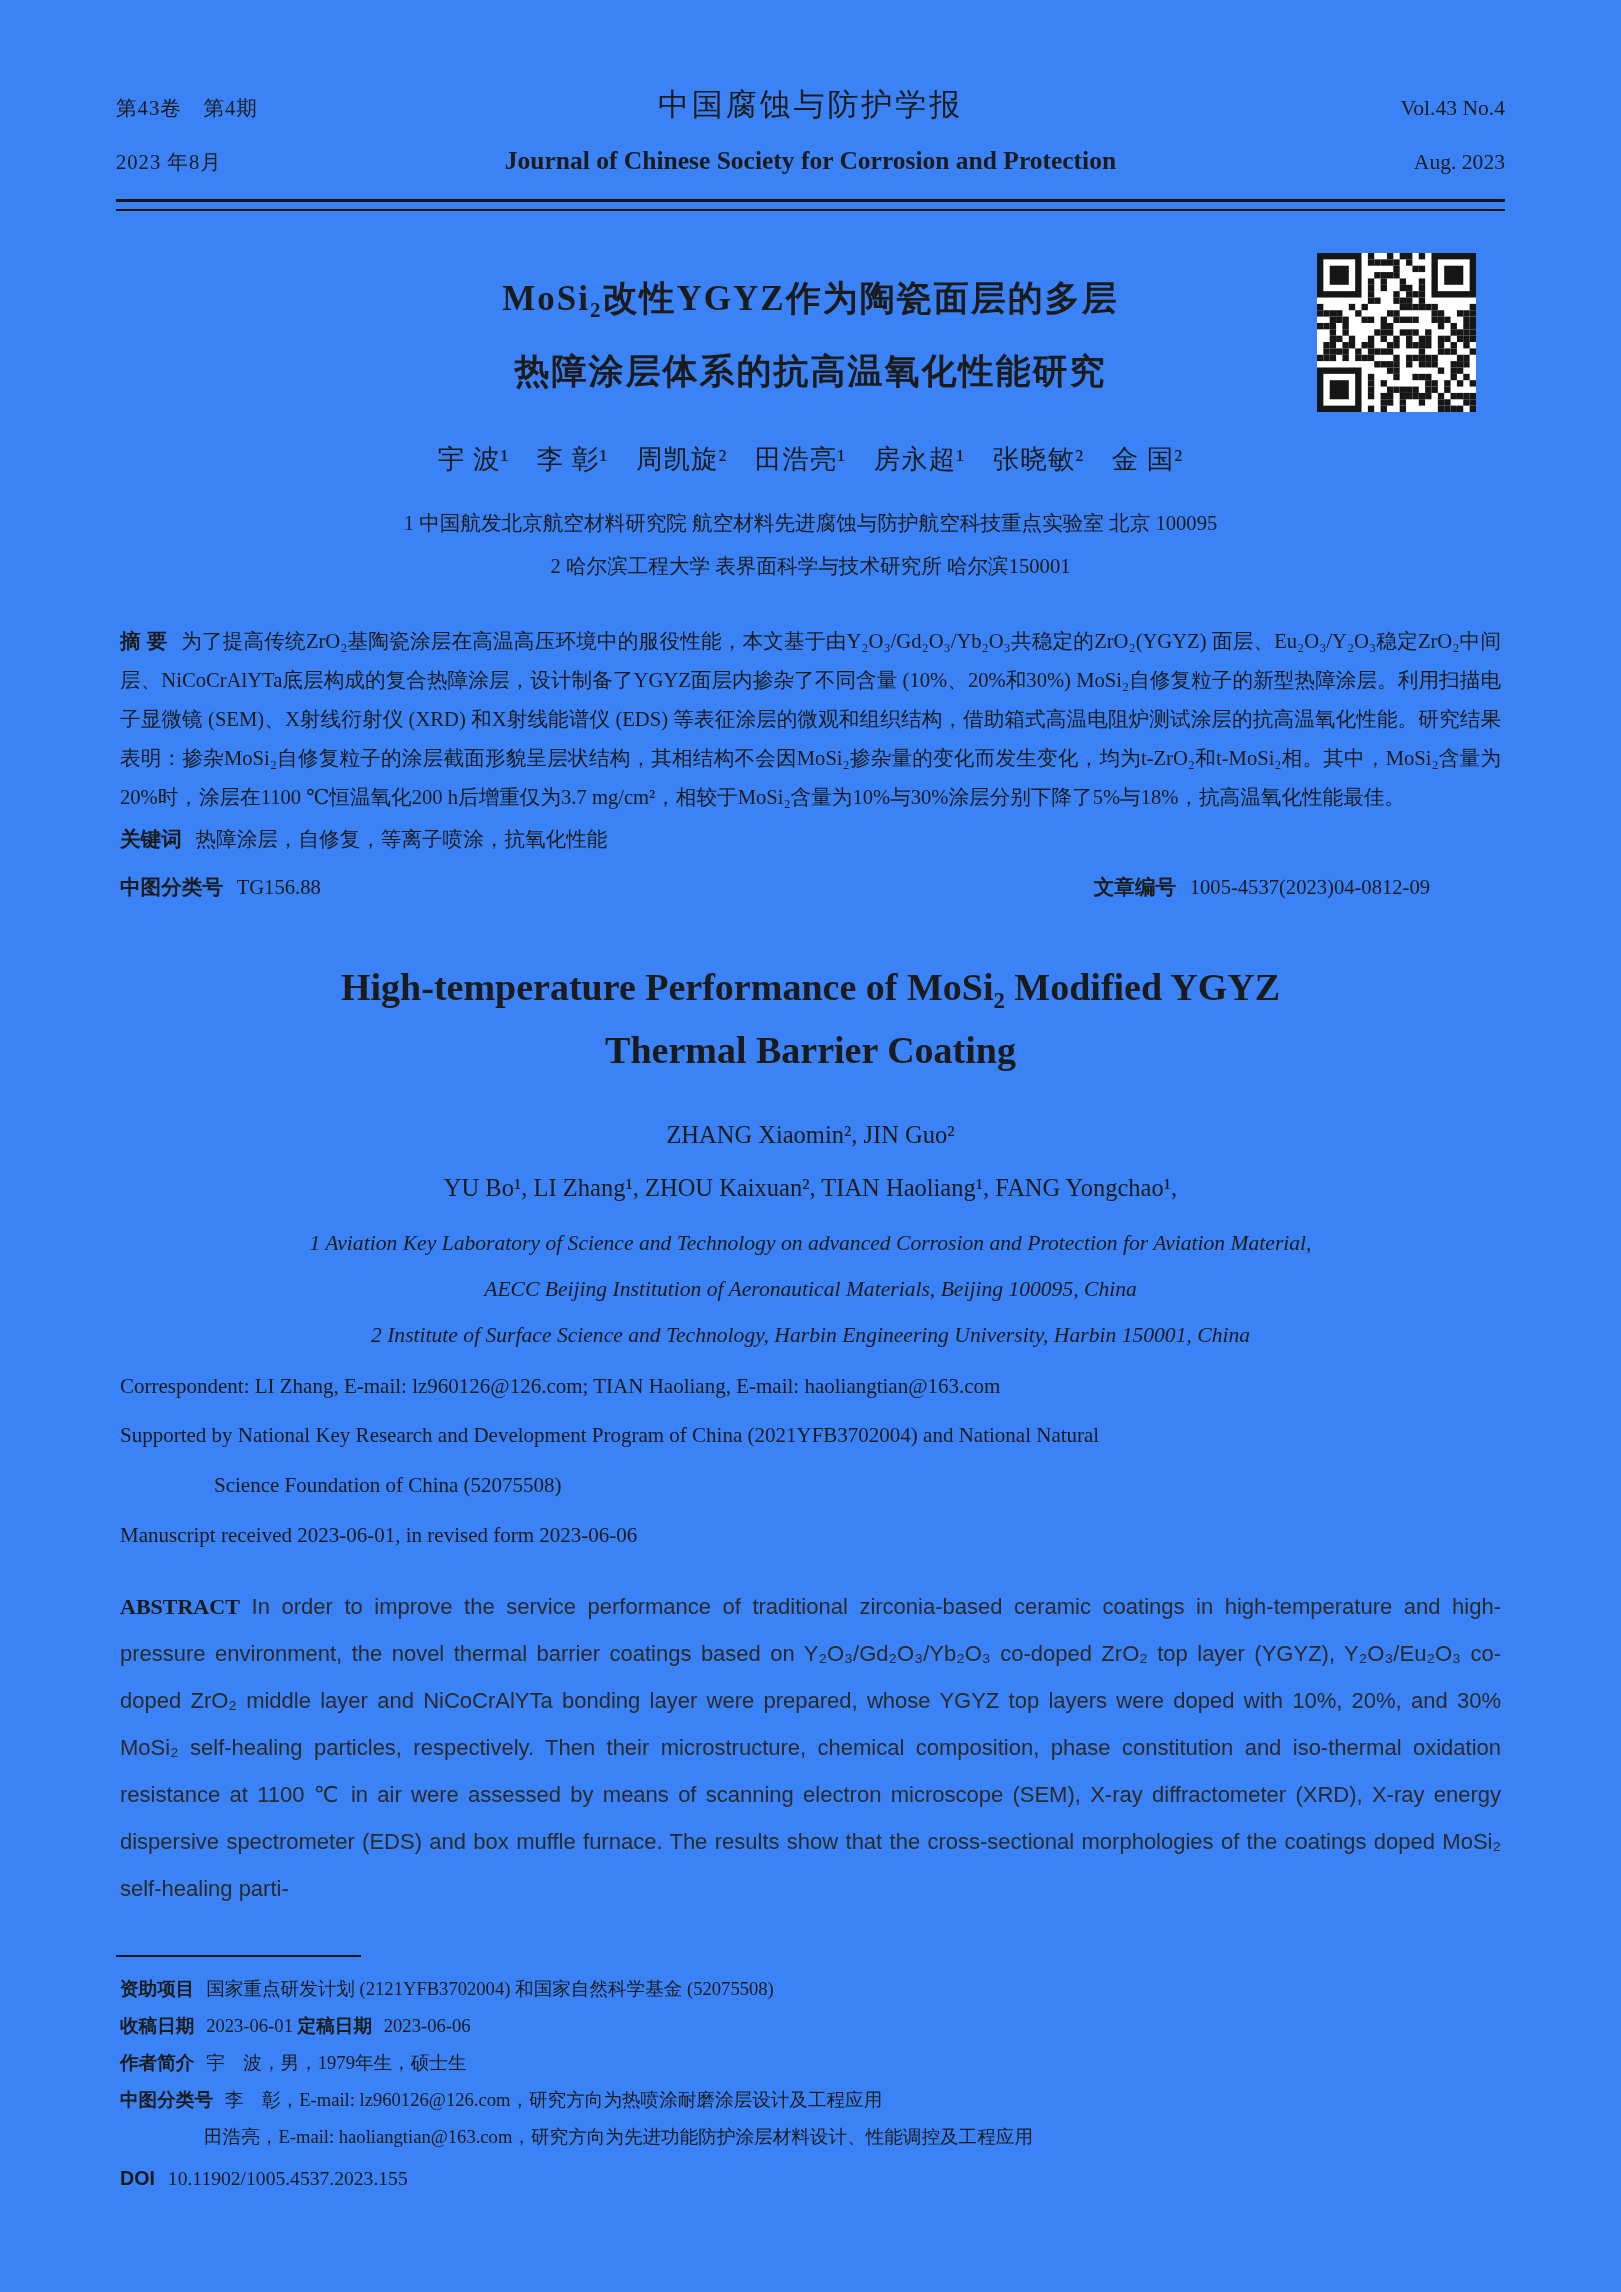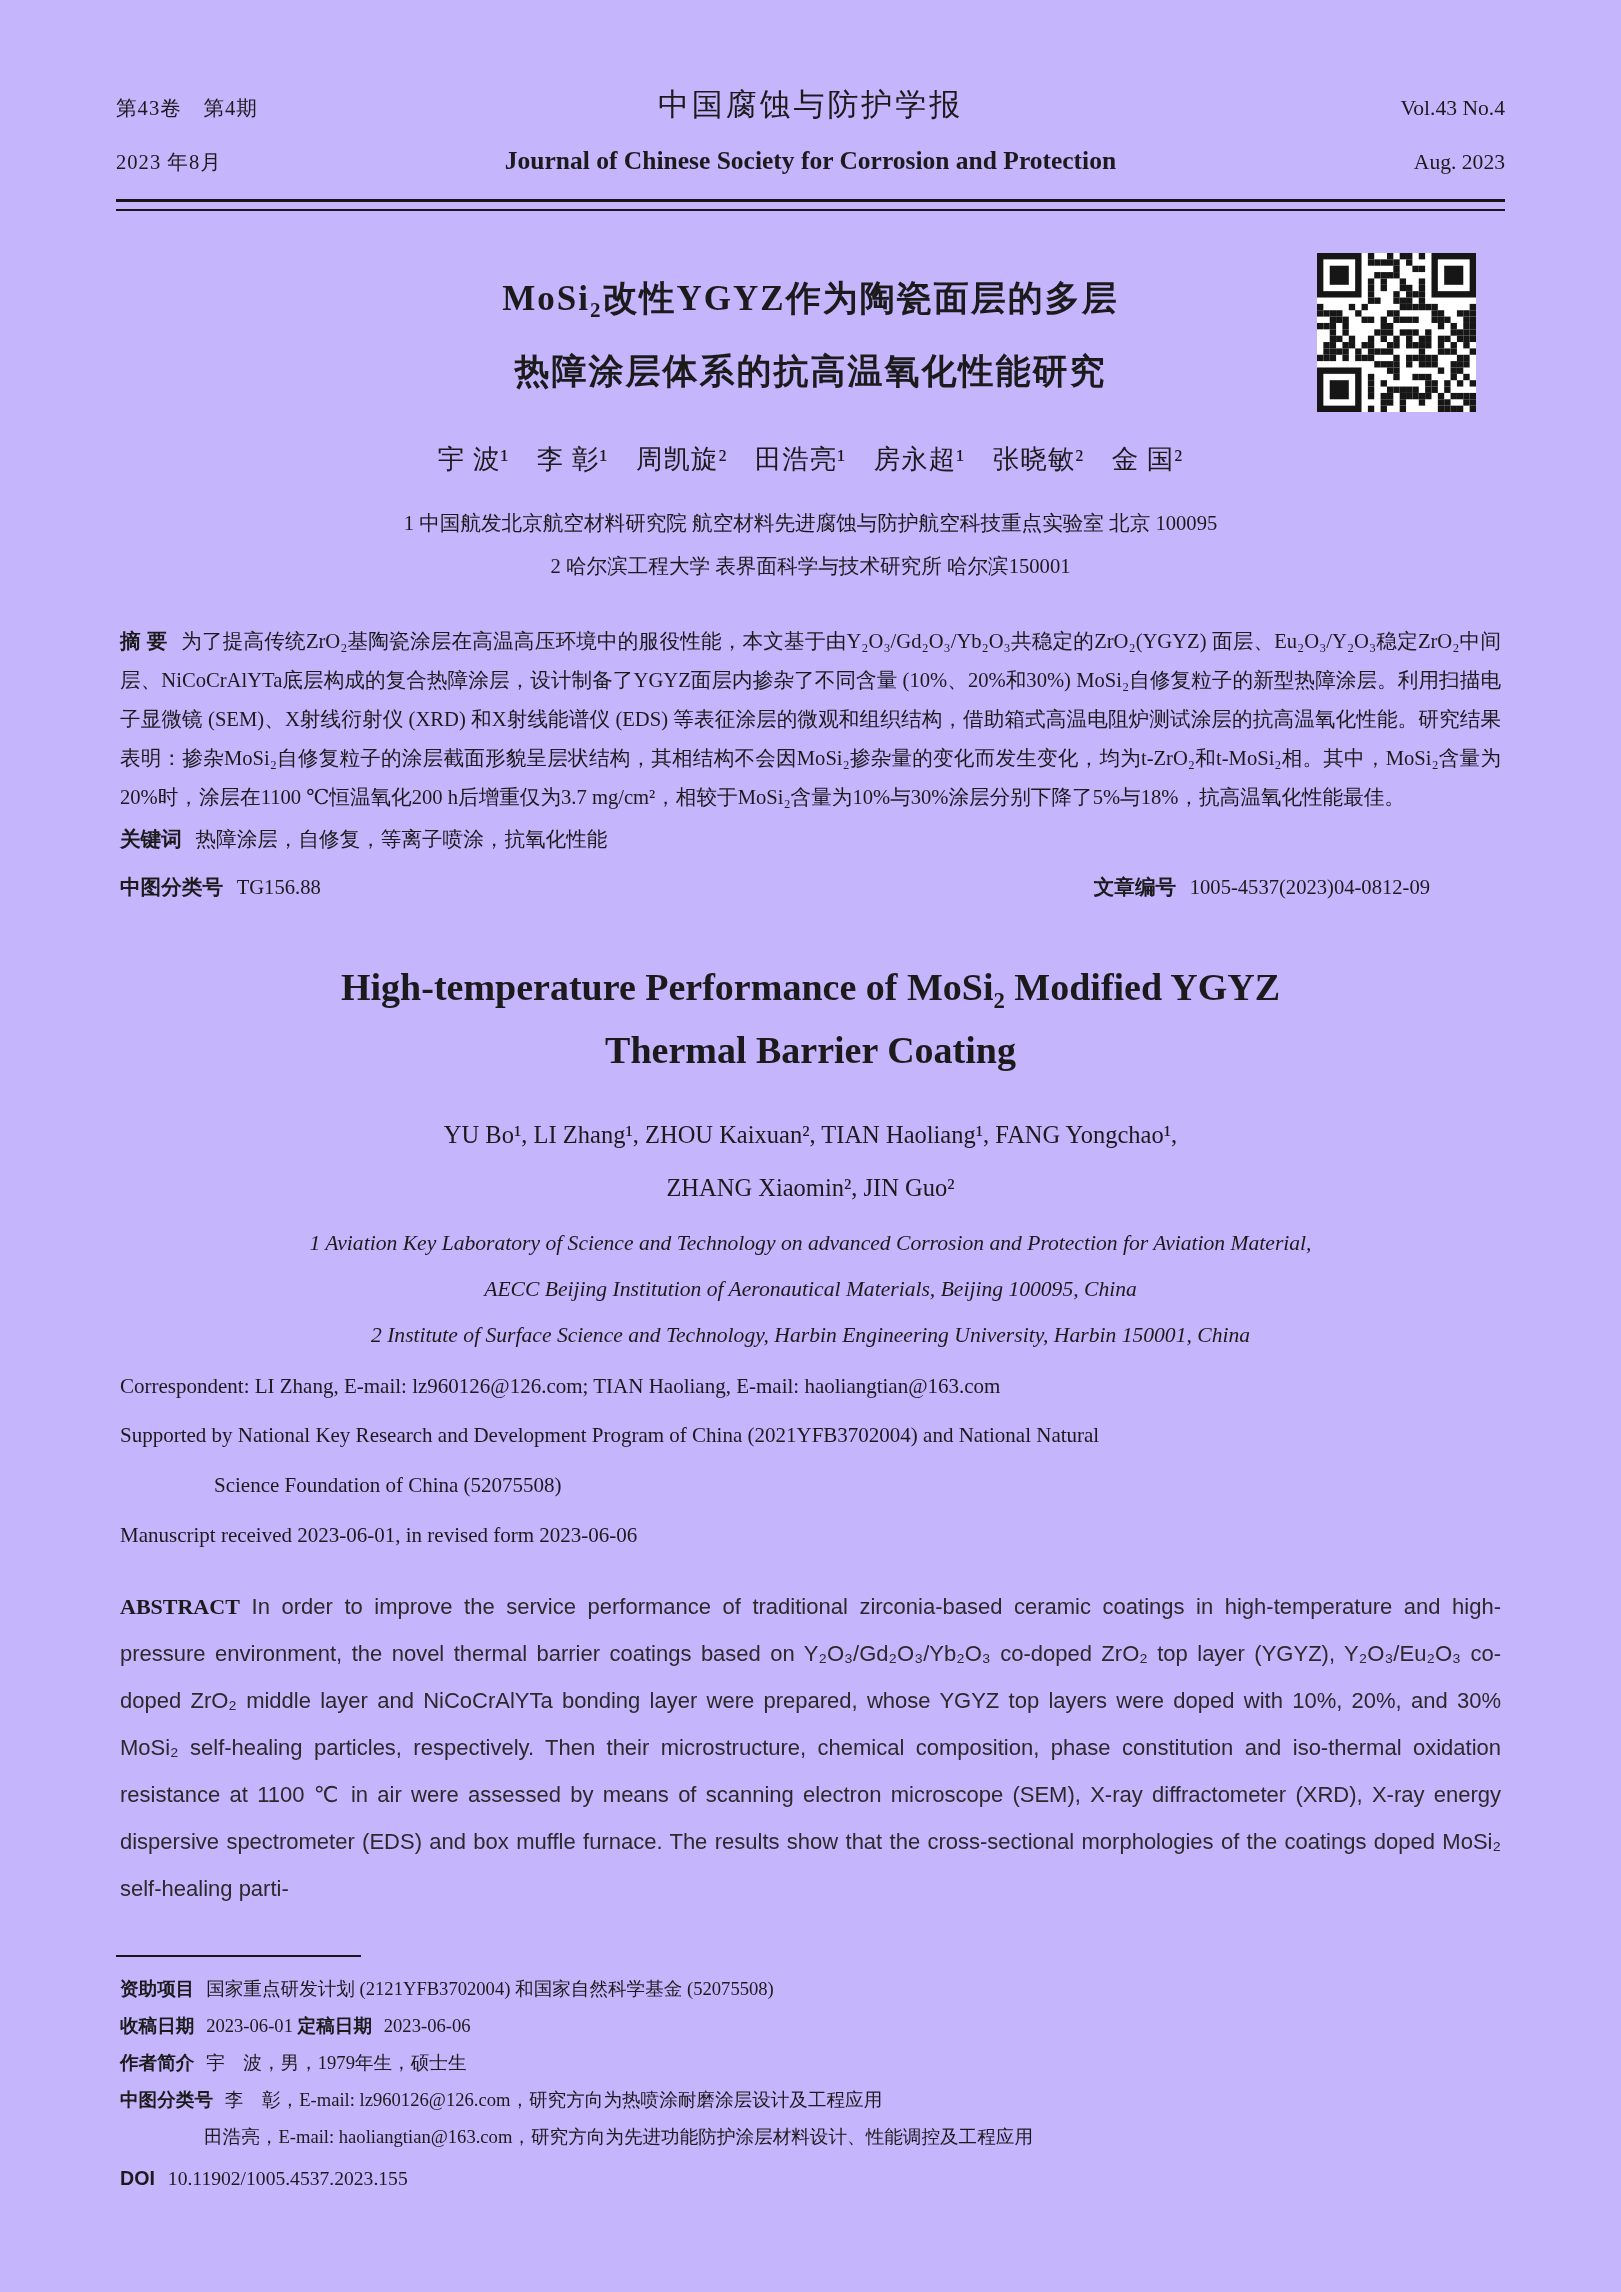--- a/index.html
+++ b/index.html
@@ -1,17 +1,17 @@
 <!DOCTYPE html>
 <html><head>
 <meta charset="utf-8">
 <style>
   html,body{margin:0;padding:0;background:#e8e8e8;}
   .page{
-    width:1621px;height:2293px;background:#c4b5fd;color:#1b1b1b;
+    width:1621px;height:2293px;background:#3b82f6;color:#1b1b1b;
     position:relative;margin:0 auto;overflow:hidden;
     font-family:"Liberation Serif","DejaVu Serif",serif;
   }
   
   .hdr{margin:0 116px;padding-top:84px;}
   .hdr-row{display:grid;grid-template-columns:1fr auto 1fr;align-items:baseline;}
   .hdr-left{text-align:left;font-size:20.6px;letter-spacing:1px;}
   .hdr-right{text-align:right;font-size:21.6px;}
   .journal-cn{font-size:31px;letter-spacing:2.9px;}
   .journal-en{font-size:25.5px;font-weight:700;}
@@ -325,22 +325,22 @@
   <div class="clc-row">
     <div><span class="lbl">中图分类号</span><span>TG156.88</span></div>
     <div class="clc-right"><span class="lbl">文章编号</span><span>1005-4537(2023)04-0812-09</span></div>
   </div>
 
   <div class="title-en">
     <div>High-temperature Performance of MoSi₂ Modified YGYZ</div>
     <div>Thermal Barrier Coating</div>
   </div>
   <div class="authors-en">
+    <div>ZHANG Xiaomin², JIN Guo²</div>
     <div>YU Bo¹, LI Zhang¹, ZHOU Kaixuan², TIAN Haoliang¹, FANG Yongchao¹,</div>
-    <div>ZHANG Xiaomin², JIN Guo²</div>
   </div>
   <div class="affil-en">
     <div>1 Aviation Key Laboratory of Science and Technology on advanced Corrosion and Protection for Aviation Material,</div>
     <div>AECC Beijing Institution of Aeronautical Materials, Beijing 100095, China</div>
     <div>2 Institute of Surface Science and Technology, Harbin Engineering University, Harbin 150001, China</div>
   </div>
 
   <div class="meta">Correspondent: LI Zhang, E-mail: lz960126@126.com; TIAN Haoliang, E-mail: haoliangtian@163.com</div>
   <div class="meta">Supported by National Key Research and Development Program of China (2021YFB3702004) and National Natural</div>
   <div class="meta meta-indent">Science Foundation of China (52075508)</div>

